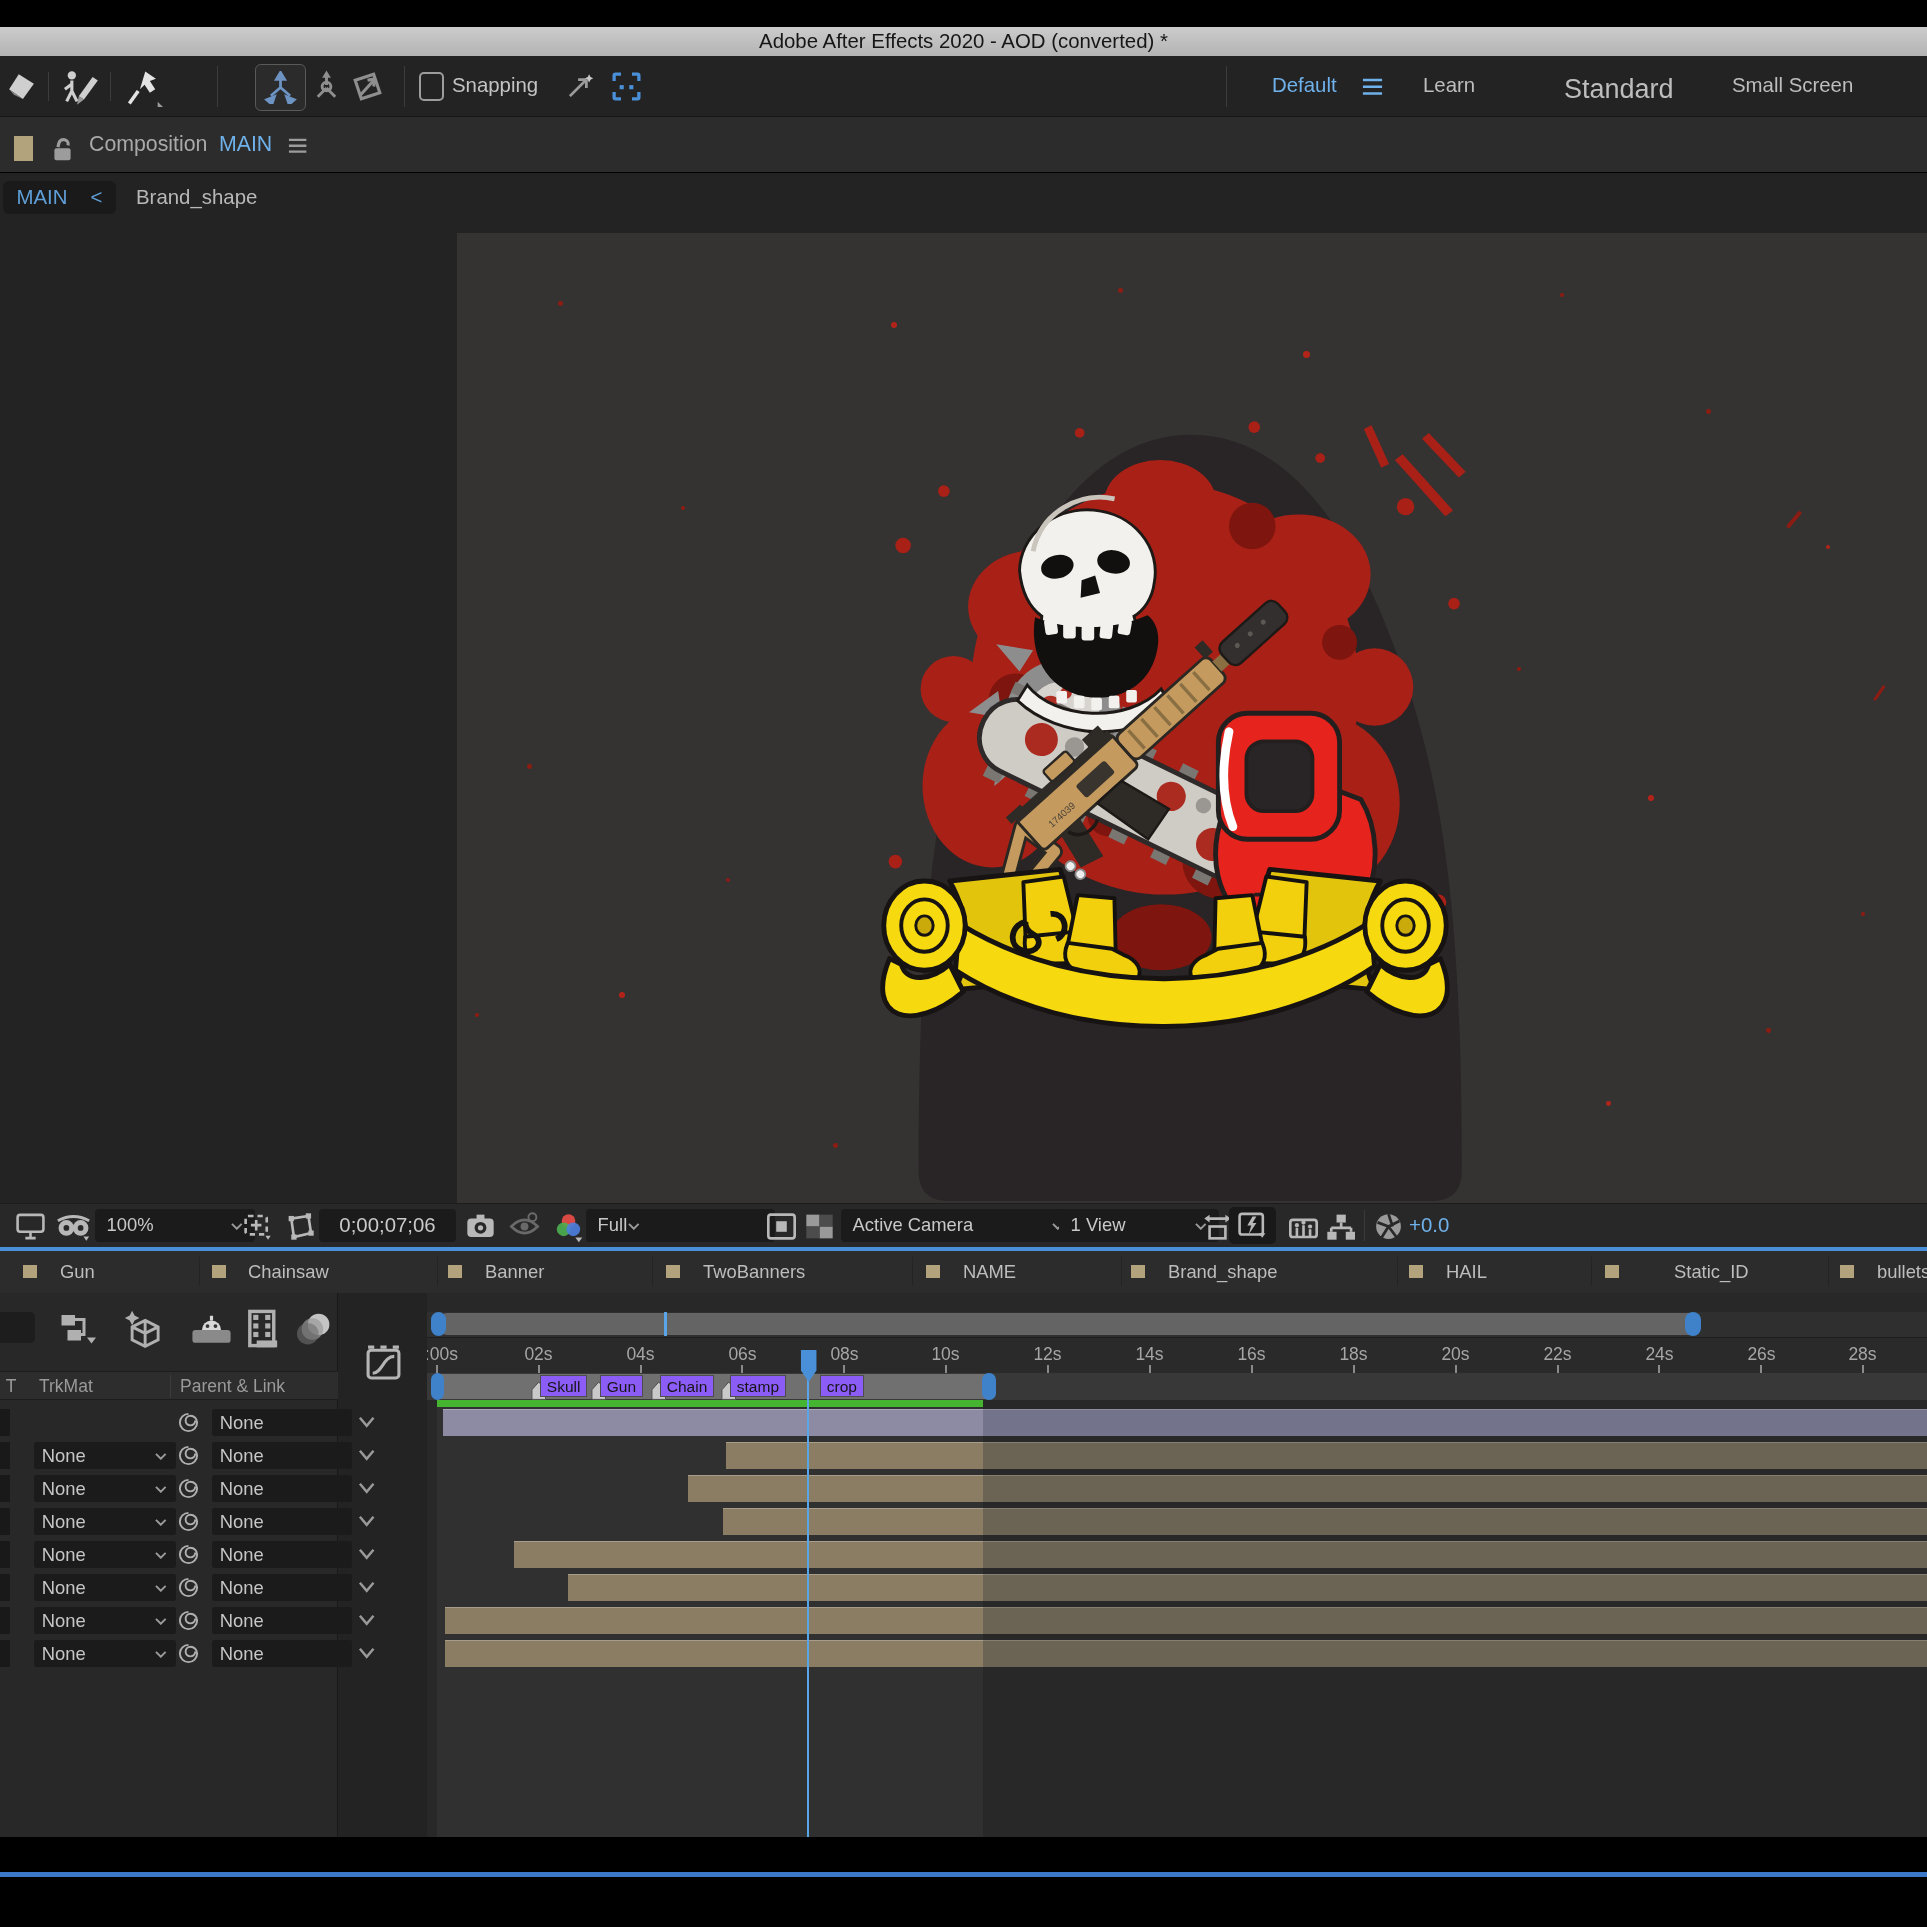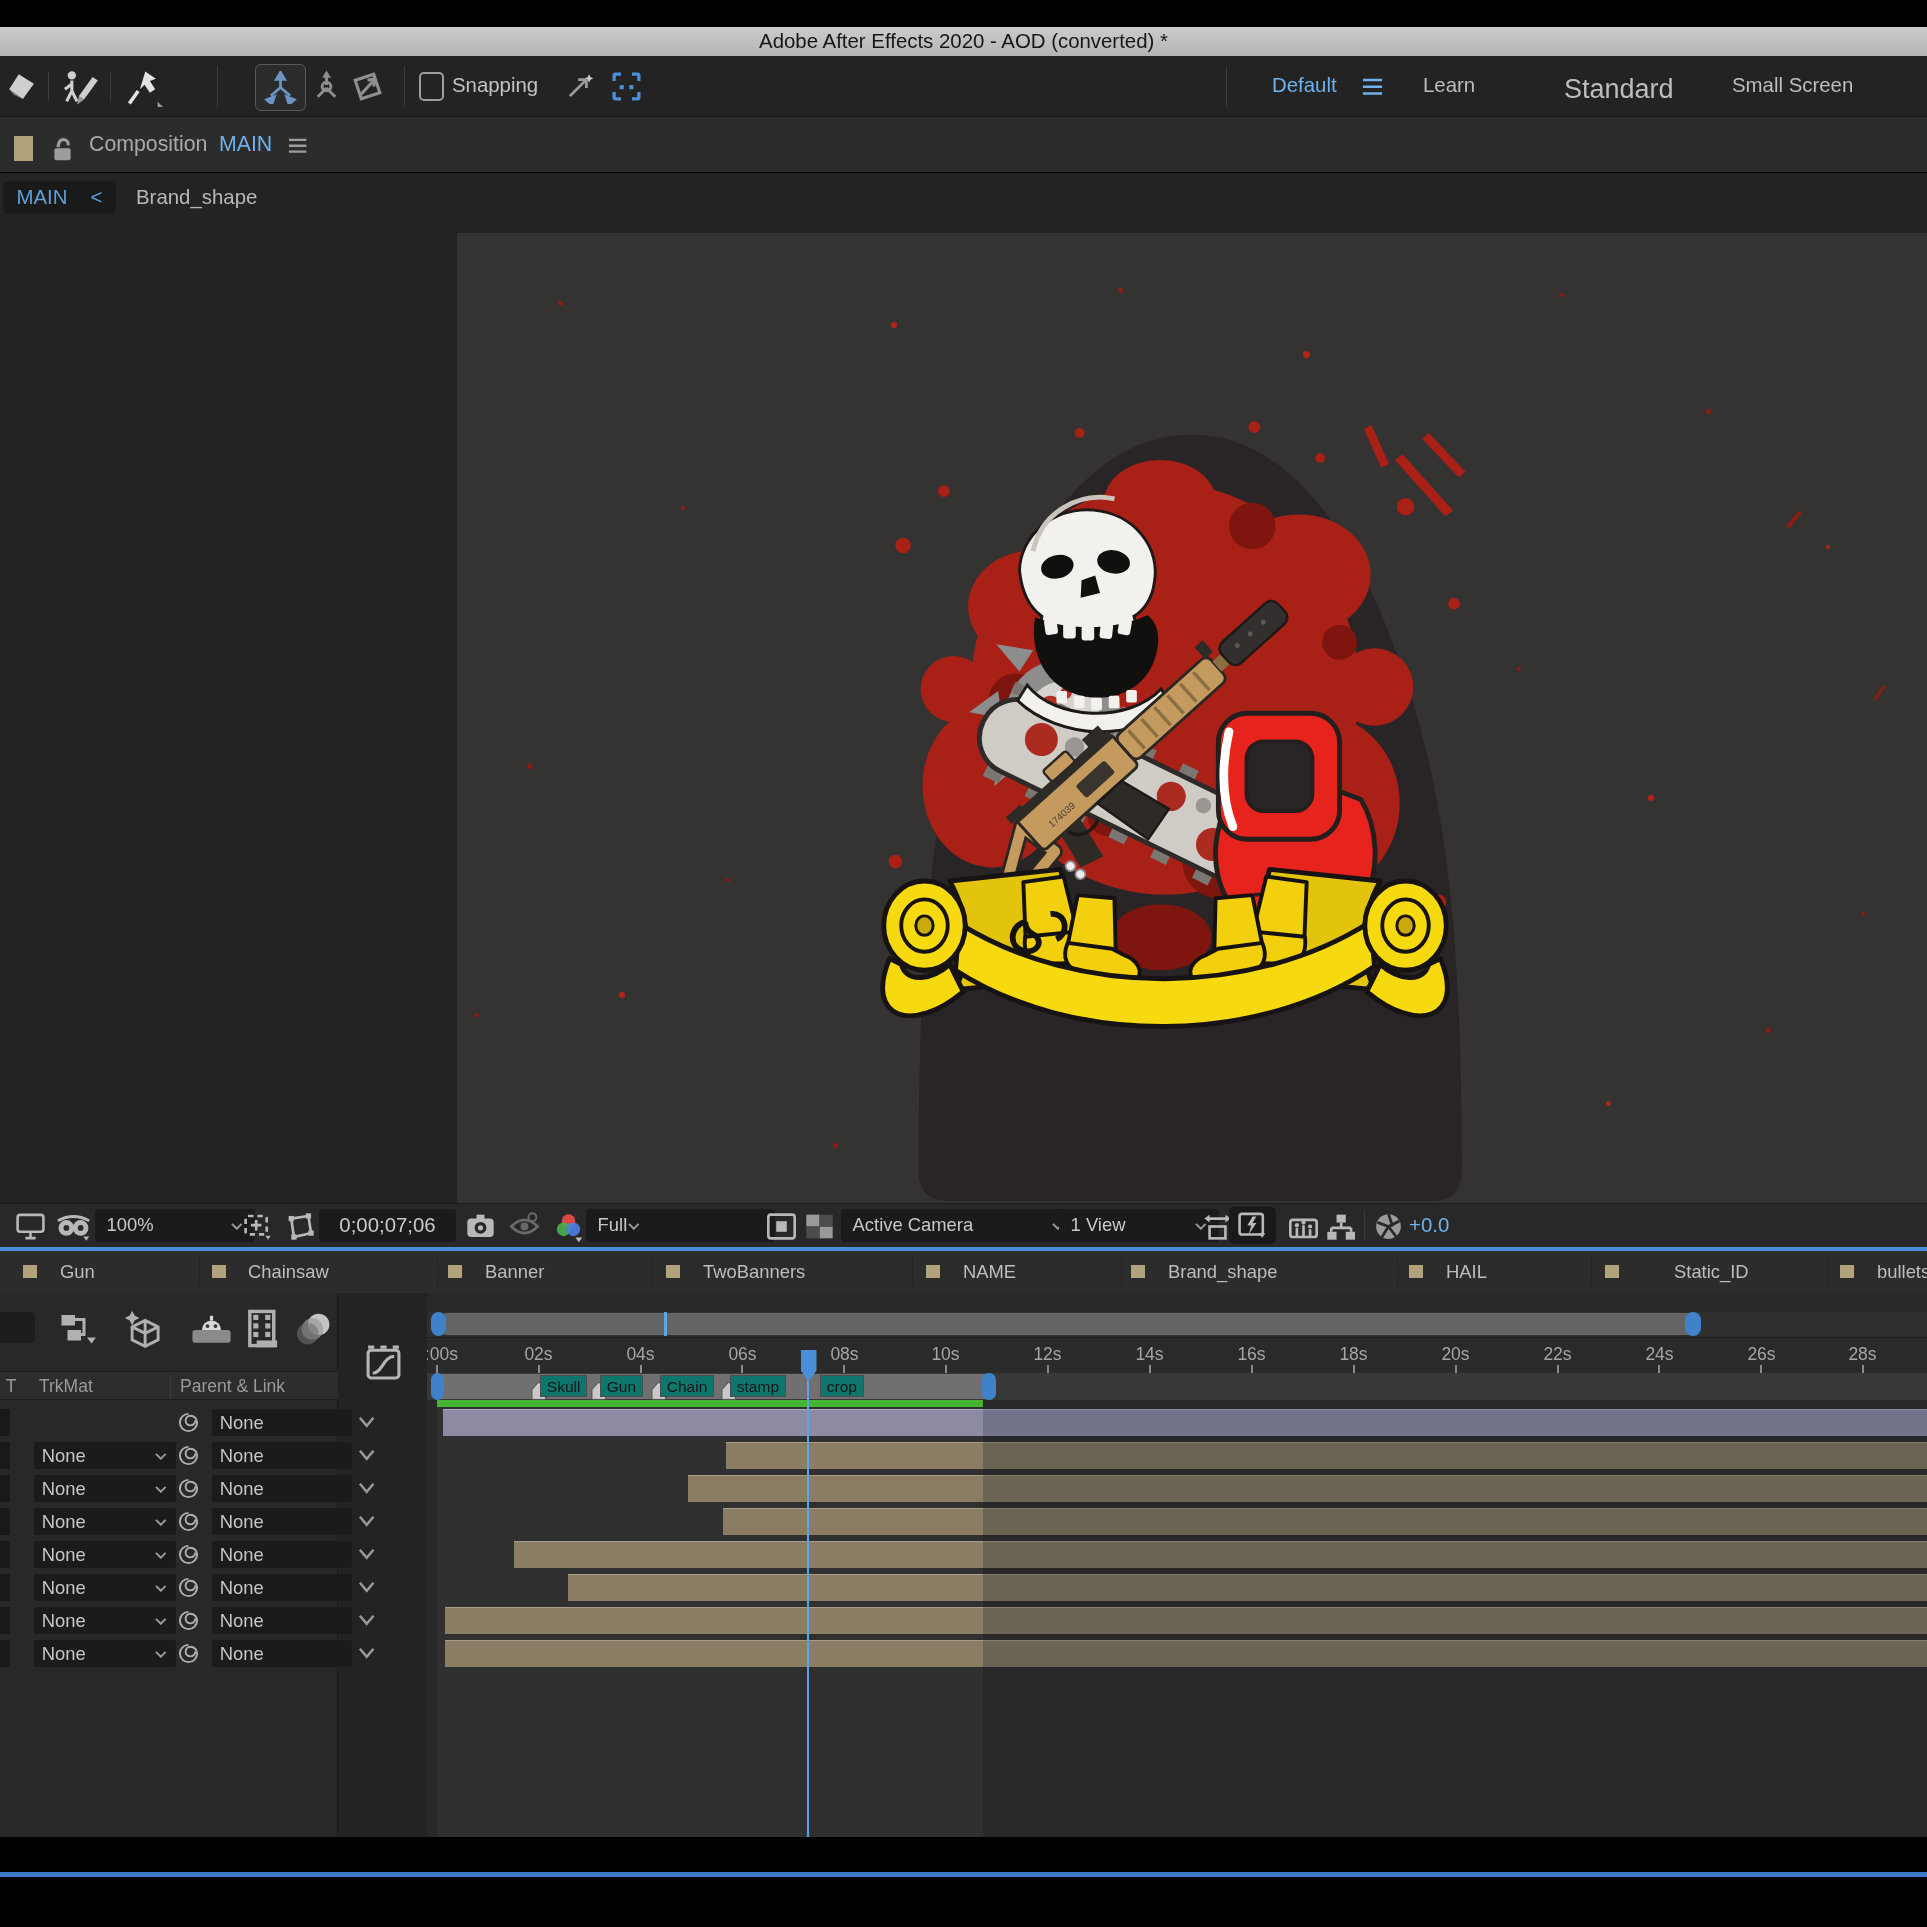--- a/index.html
+++ b/index.html
@@ -8,21 +8,21 @@
   .txt{color:#bdbdbd;font-size:18.4px;white-space:nowrap;}
   .inset{background:#1b1b1b;border-radius:3.9px;color:#c8c8c8;font-size:18.4px;
     display:flex;align-items:center;}
   svg{display:block;}
   .chev{width:13.6px;height:9.7px;}
   .vdiv{width:1px;background:#3c3c3c;}
   .tansq{background:#b3a37c;width:13.6px;height:13.6px;}
   .nonebox{background:#1b1b1b;border-radius:2.9px;color:#c6c6c6;font-size:18.4px;
     display:flex;align-items:center;justify-content:space-between;padding:0 7.8px;}
   .bar{position:absolute;height:27px;border-top:1px solid rgba(255,255,255,.18);box-sizing:border-box;}
-  .mlabel{position:absolute;height:22px;background:#0f766e;border:1px solid #4d4d4d;color:#161616;
+  .mlabel{position:absolute;height:22px;background:#8b5cf6;border:1px solid #4d4d4d;color:#161616;
     font-size:15.5px;line-height:21.3px;padding:0 5.8px;box-sizing:border-box;}
   .rlabel{position:absolute;width:87px;text-align:center;color:#a6a6a6;font-size:17.5px;top:5.8px;}
   .speck{position:absolute;border-radius:50%;background:#8e1c12;}
 </style>
 </head>
 <body>
 
 <div class="abs" style="left:0;top:0;width:1927px;height:27px;background:#000;"></div>
 <div class="abs" style="left:0;top:27px;width:1927px;height:29px;background:linear-gradient(#cccccc,#b3b3b3);display:flex;align-items:center;justify-content:center;">
   <span style="color:#161616;font-size:20.4px;">Adobe After Effects 2020 - AOD (converted) *</span>

